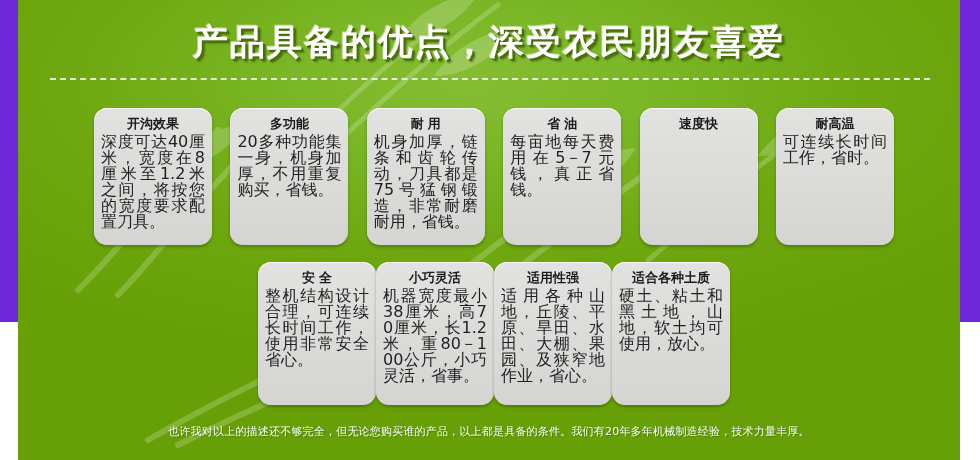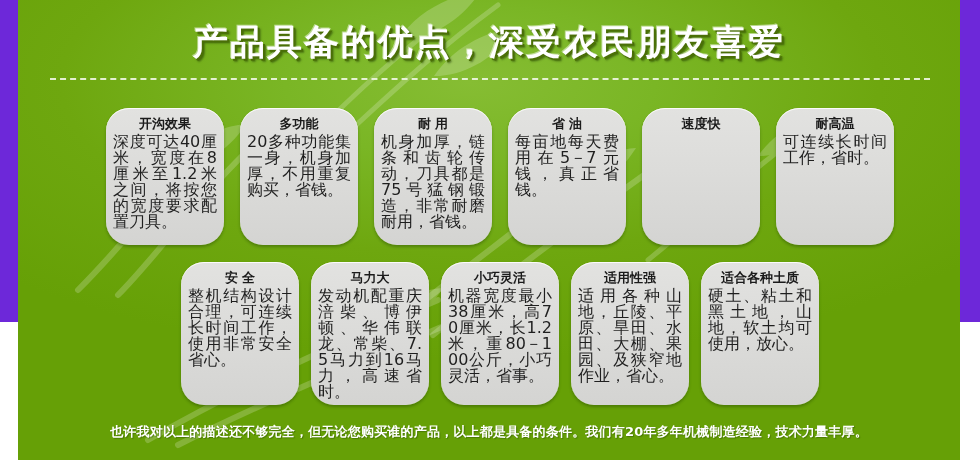--- a/index.html
+++ b/index.html
@@ -88,27 +88,26 @@
   }
   #row-1 { top: 108px; }
   #row-2 { top: 262px; justify-content: center; }
 
   .card {
     position: relative;
     width: 118px;
     height: 137px;
     box-sizing: border-box;
     background: linear-gradient(to bottom, #e2e2e0 0%, #dcdcda 45%, #d4d4d2 100%);
-    border-radius: 23px;
+    border-radius: 13px;
     box-shadow:
       0 2px 3px rgba(20,50,0,0.33),
       inset 0 1px 0 rgba(255,255,255,0.85);
     padding: 7px 7px 6px 7px;
     overflow: hidden;
-    margin-left: 12px;
   }
   #row-2 .card { height: 143px; }
 
   .card-title {
     display: block;
     text-align: center;
     font-size: 13px;
     font-weight: bold;
     color: #1b1b1b;
     line-height: 17px;
@@ -134,22 +133,22 @@
     bottom: 0;
     width: 942px;
     height: 52px;
   }
   #footer-text {
     position: absolute;
     left: 0;
     top: 14px;
     width: 942px;
     text-align: center;
-    font-size: 13px;
-    font-weight: bold;
+    font-size: 11px;
+    font-weight: normal;
     color: #ffffff;
     letter-spacing: 0.2px;
     line-height: 20px;
     text-shadow: 1px 1px 1px rgba(40,70,0,0.45);
     white-space: nowrap;
   }
 </style>
 </head>
 <body>
 
@@ -236,24 +235,20 @@
         <span class="card-body">可连续长时间工作，省时。</span>
       </div>
     </div>
 
     <div class="card-row" id="row-2">
       <div class="card">
         <span class="card-title spaced">安全</span>
         <span class="card-body">整机结构设计合理，可连续长时间工作，使用非常安全省心。</span>
       </div>
       <div class="card">
-        <span class="card-title">马力大</span>
-        <span class="card-body">发动机配重庆涪柴、博伊顿、华伟联龙、常柴、7.5马力到16马力，高速省时。</span>
-      </div>
-      <div class="card">
         <span class="card-title">小巧灵活</span>
         <span class="card-body">机器宽度最小38厘米，高70厘米，长1.2米，重80－100公斤，小巧灵活，省事。</span>
       </div>
       <div class="card">
         <span class="card-title">适用性强</span>
         <span class="card-body">适用各种山地，丘陵、平原、旱田、水田、大棚、果园、及狭窄地作业，省心。</span>
       </div>
       <div class="card">
         <span class="card-title">适合各种土质</span>
         <span class="card-body">硬土、粘土和黑土地，山地，软土均可使用，放心。</span>

